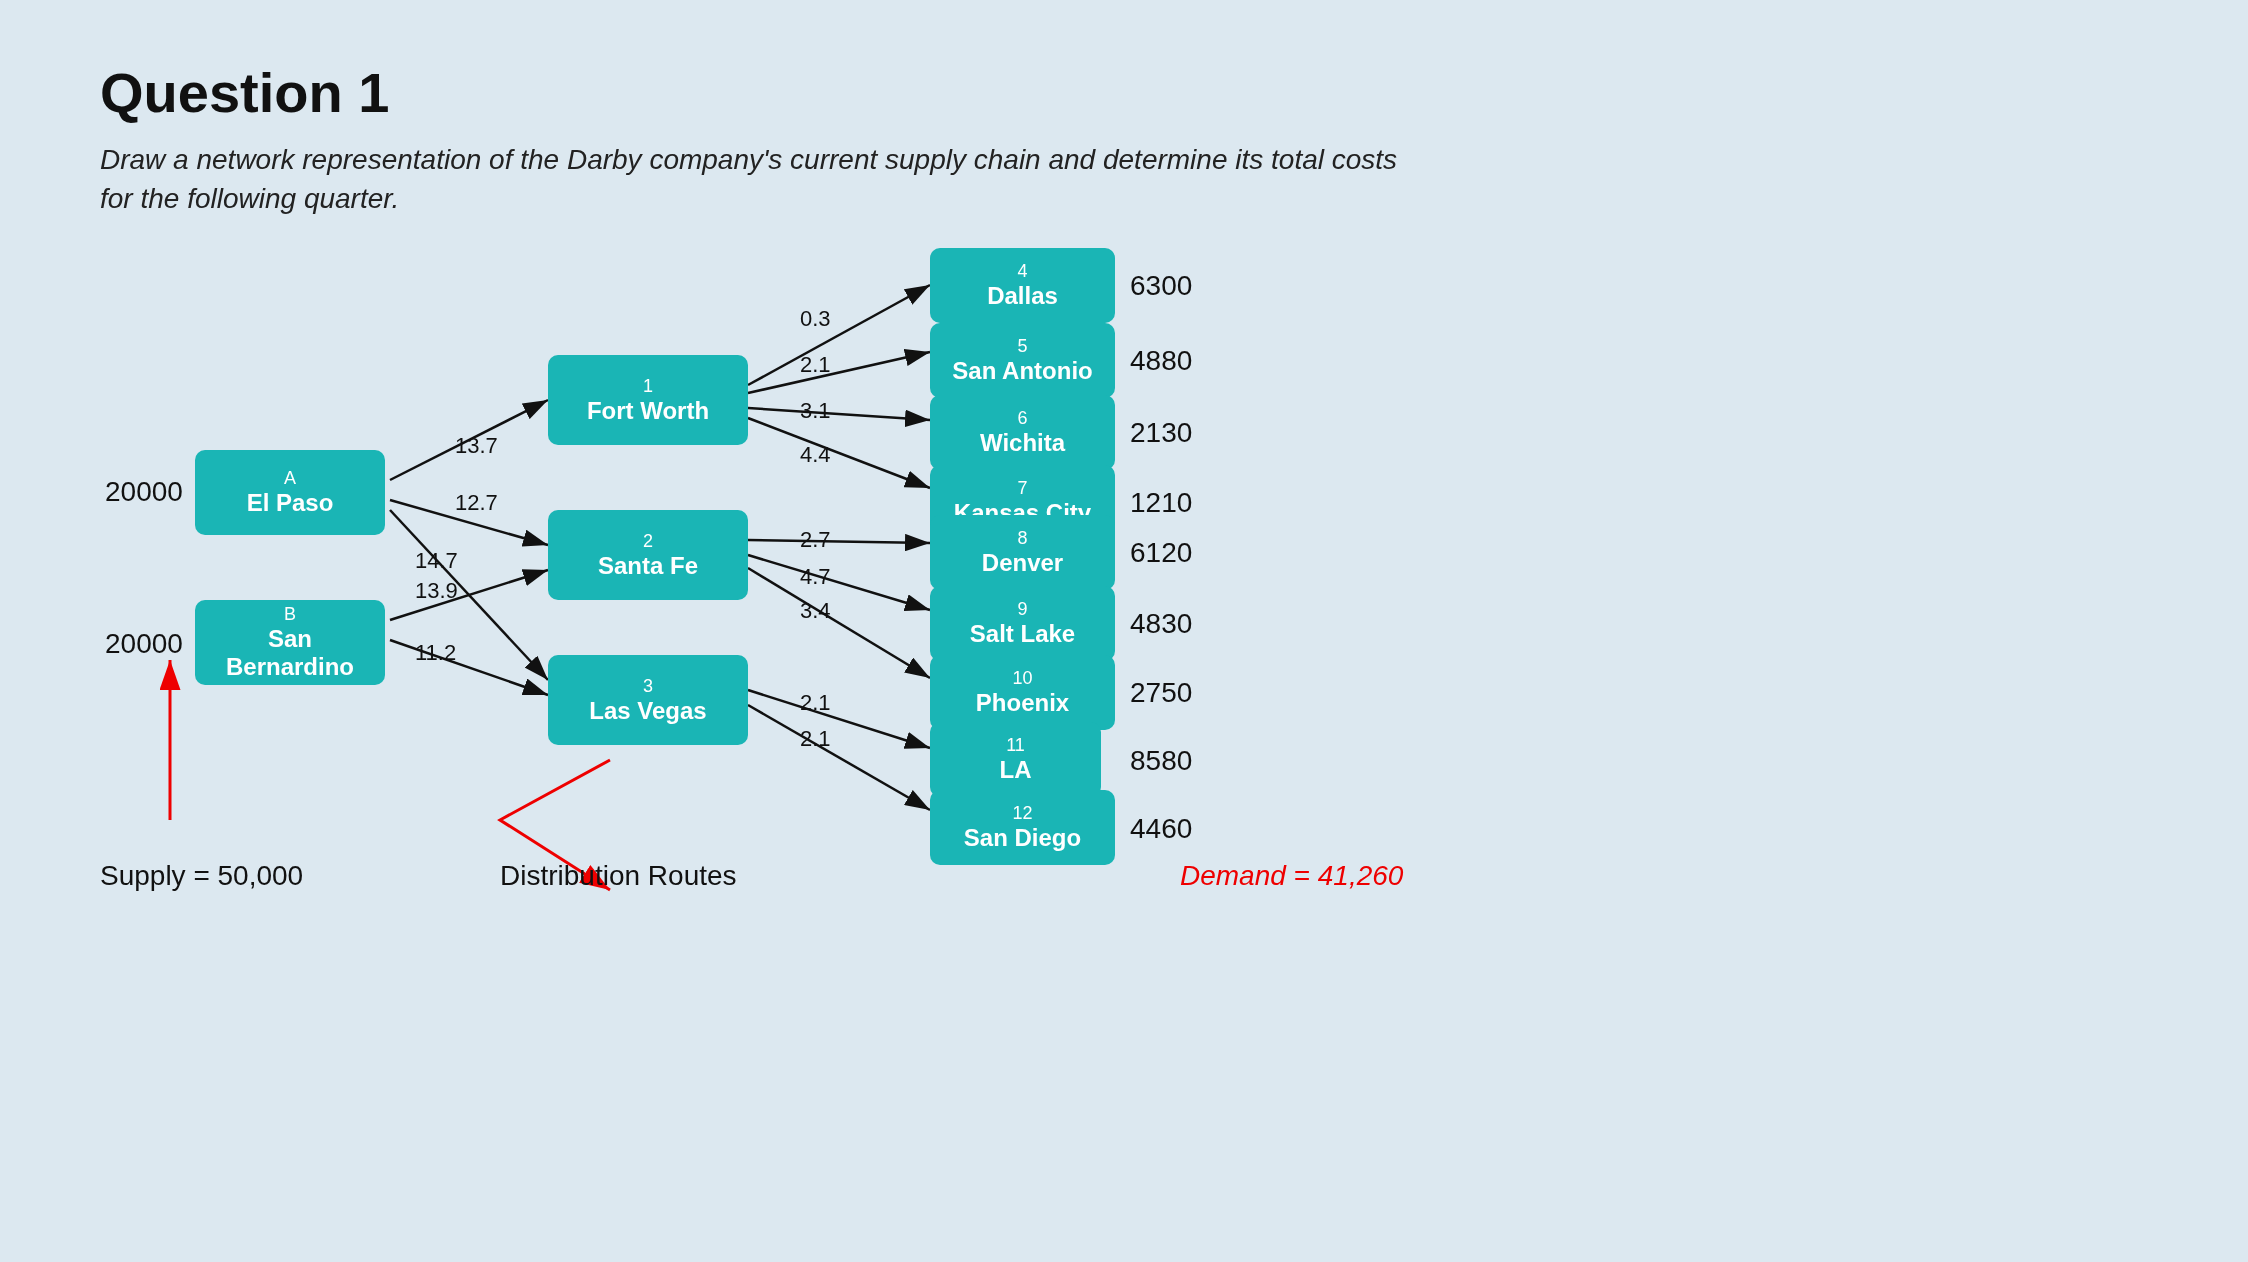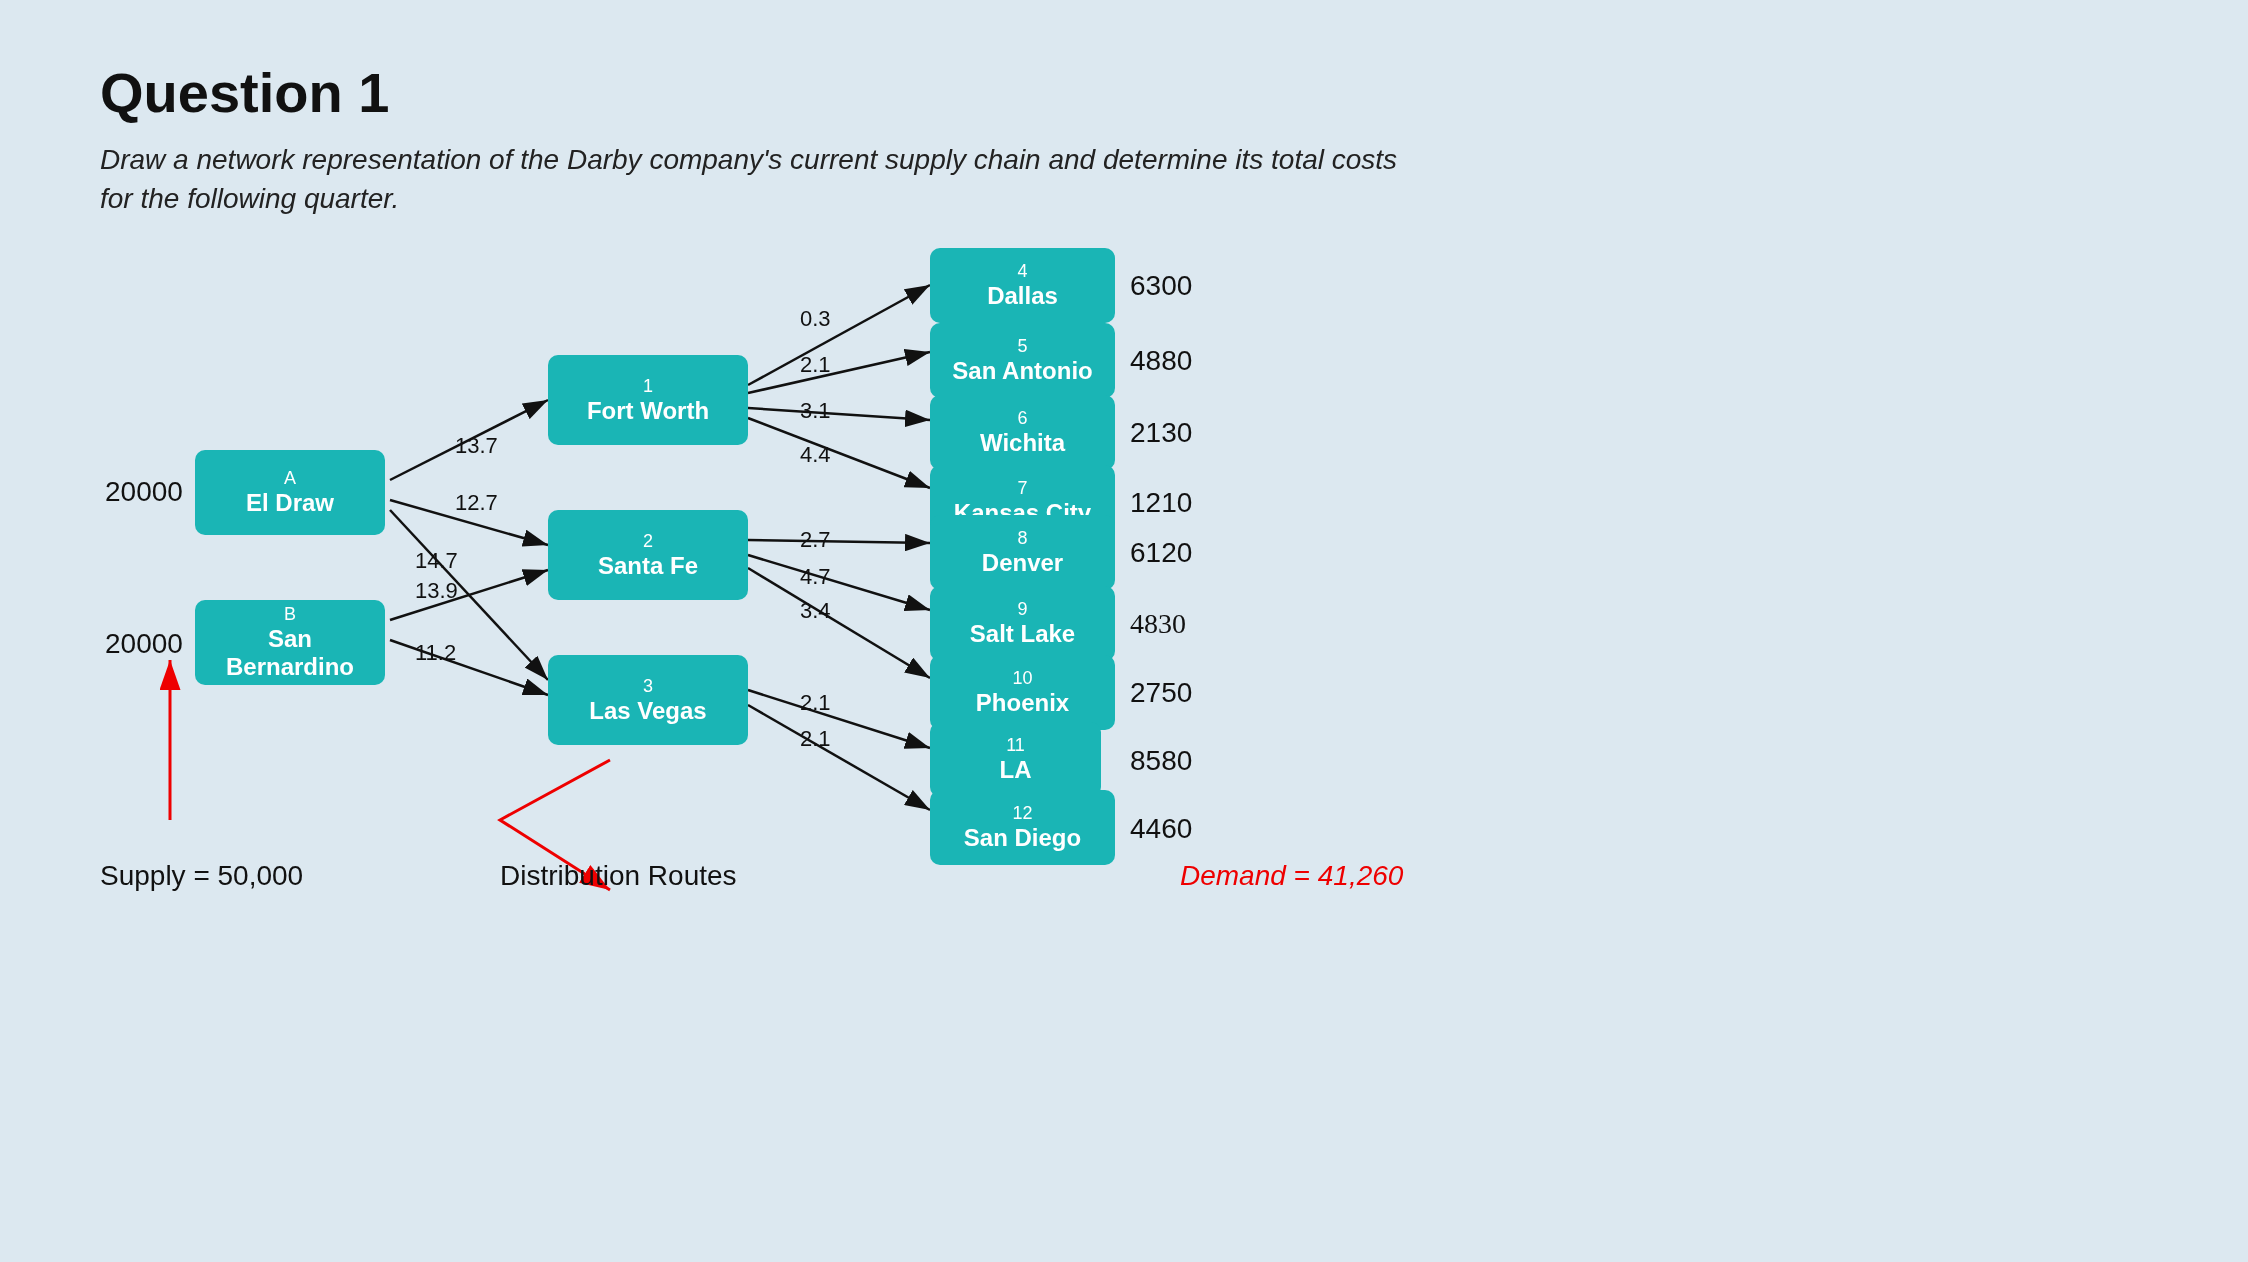--- a/index.html
+++ b/index.html
@@ -141,21 +141,21 @@
     <line x1="748" y1="705" x2="930" y2="810" stroke="#111" stroke-width="2.5" marker-end="url(#arrowhead)"></line>
 
     <line x1="170" y1="820" x2="170" y2="660" stroke="#e00" stroke-width="3" marker-end="url(#arrowhead-red-up)"></line>
 
     <path d="M 610 760 L 500 820 L 610 890" fill="none" stroke="#e00" stroke-width="3" marker-end="url(#arrowhead-red)"></path>
 
   </svg>
 
   <div class="node" style="left:195px; top:450px; width:190px; height:85px;">
     <span class="node-num">A</span>
-    <span class="node-name">El Draw</span>
+    <span class="node-name">El Paso</span>
   </div>
 
   <div class="supply-label" style="left:105px; top:476px;">20000</div>
 
   <div class="node" style="left:195px; top:600px; width:190px; height:85px;">
     <span class="node-num">B</span>
     <span class="node-name">San Bernardino</span>
   </div>
 
   <div class="supply-label" style="left:105px; top:628px;">20000</div>
@@ -202,21 +202,21 @@
   <div class="node" style="left:930px; top:515px; width:185px; height:75px;">
     <span class="node-num">8</span>
     <span class="node-name">Denver</span>
   </div>
   <div class="demand-value" style="left:1130px; top:537px;">6120</div>
 
   <div class="node" style="left:930px; top:586px; width:185px; height:75px;">
     <span class="node-num">9</span>
     <span class="node-name">Salt Lake</span>
   </div>
-  <div class="demand-value" style="left:1130px; top:608px;font-family:Liberation Serif, serif;">4830</div>
+  <div class="demand-value" style="left:1130px; top:608px;">4830</div>
 
   <div class="node" style="left:930px; top:655px; width:185px; height:75px;">
     <span class="node-num">10</span>
     <span class="node-name">Phoenix</span>
   </div>
   <div class="demand-value" style="left:1130px; top:677px;">2750</div>
 
   <div class="node" style="left:930px; top:722px; width:171px; height:75px;">
     <span class="node-num">11</span>
     <span class="node-name">LA</span>

